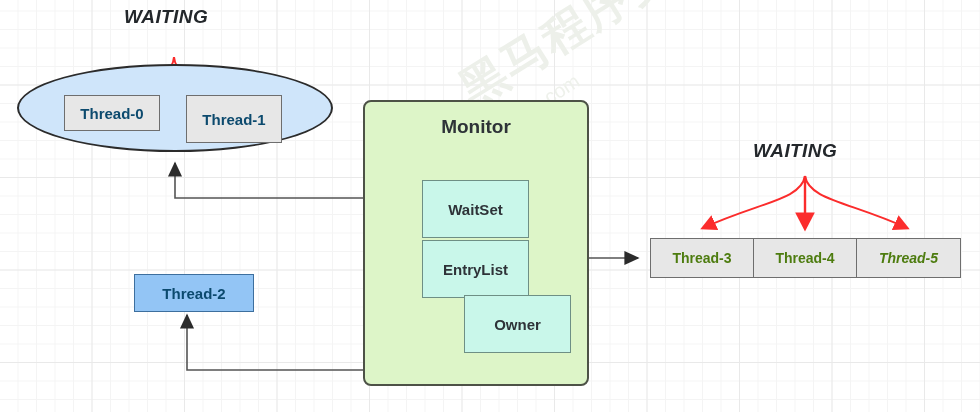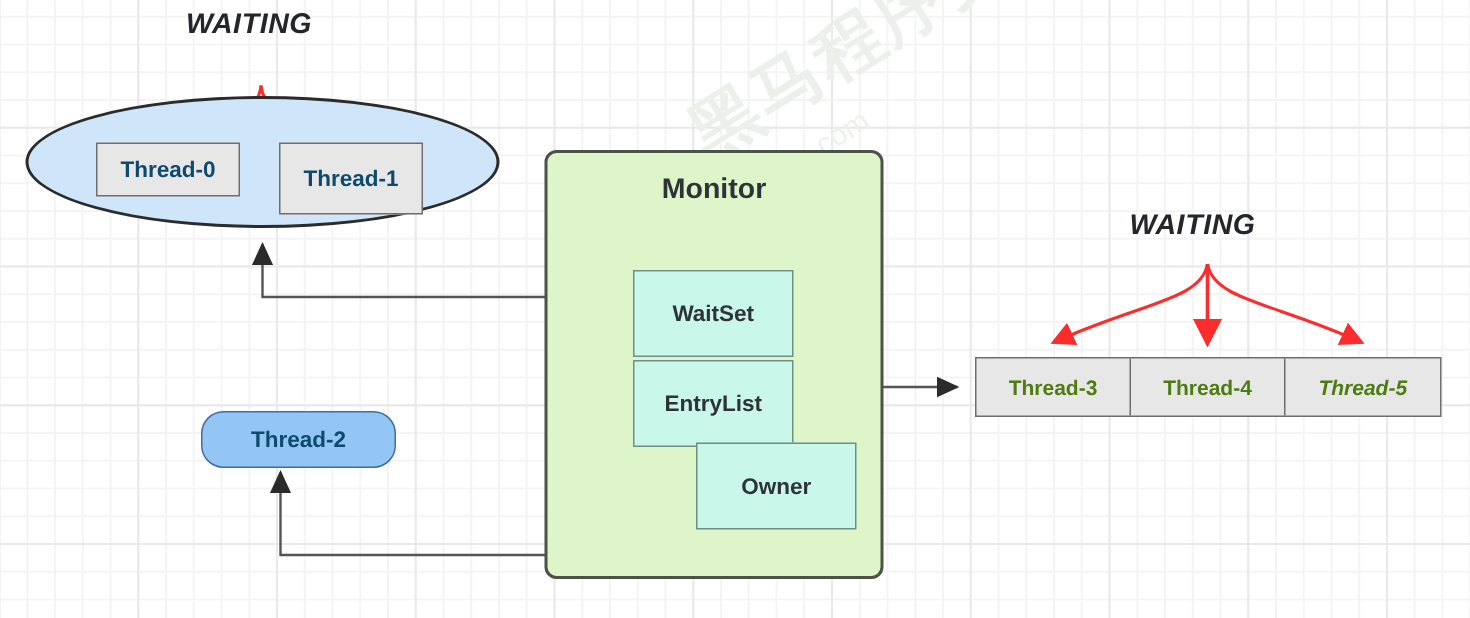--- a/index.html
+++ b/index.html
@@ -206,21 +206,21 @@
     <path d="M 805 176 L 805 228" fill="none" stroke="#fb2c2c" stroke-width="2.4" marker-end="url(#ahRed)"></path>
     <path d="M 805 176 C 809 200, 850 202, 907 228" fill="none" stroke="#fb2c2c" stroke-width="2" marker-end="url(#ahRed)"></path>
   </svg>
 
   <div class="state-label" style="left:124px; top:6px;">WAITING</div>
 
   <div class="ellipse"></div>
   <div class="thread-box" style="left:64px; top:95px; width:96px; height:36px;">Thread-0</div>
   <div class="thread-box" style="left:186px; top:95px; width:96px; height:48px;">Thread-1</div>
 
-  <div class="thread-box thread-blue" style="left:134px; top:274px; width:130px; height:38px;border-radius:15px;">Thread-2</div>
+  <div class="thread-box thread-blue" style="left:134px; top:274px; width:120px; height:38px;">Thread-2</div>
 
   <div class="monitor">
     <div class="monitor-title">Monitor</div>
     <div class="mon-sub" style="top:78px;">WaitSet</div>
     <div class="mon-sub" style="top:138px;">EntryList</div>
     <div class="mon-sub" style="top:193px;margin-left:42px;">Owner</div>
   </div>
 
   <div class="state-label" style="left:753px; top:140px;">WAITING</div>
 

